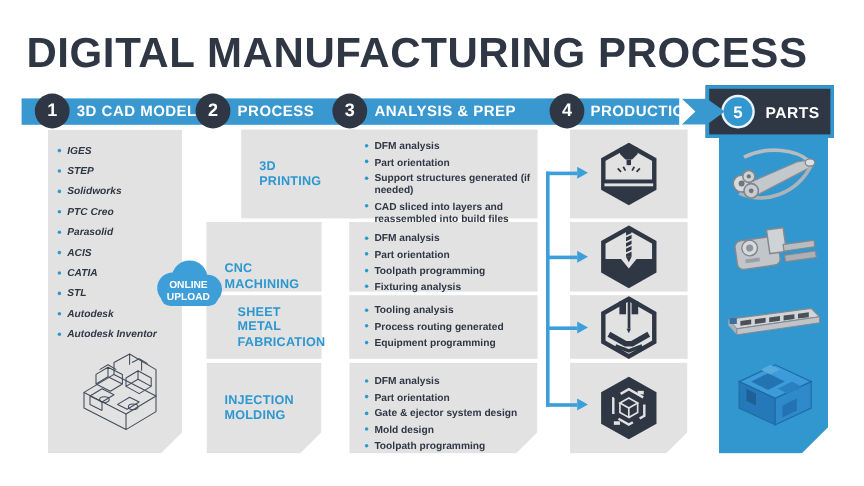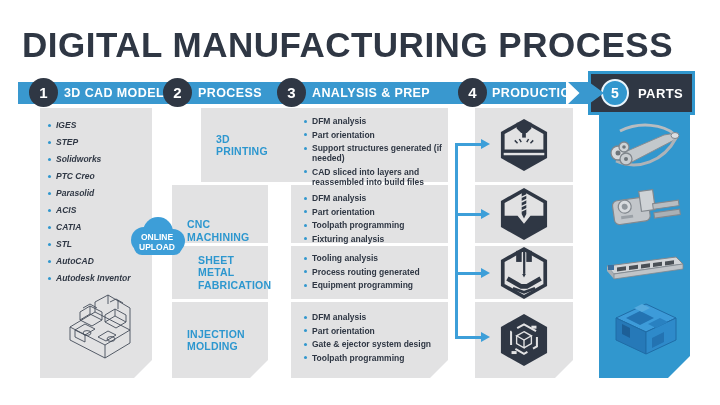--- a/index.html
+++ b/index.html
@@ -84,21 +84,21 @@
   <div class="abs cell bevel" style="left:40px;top:108px;width:112px;height:270px;">
     <ul class="blist cad-list" style="padding:12px 0 0 7px;font-style:italic;">
         <li>IGES</li>
         <li>STEP</li>
         <li>Solidworks</li>
         <li>PTC Creo</li>
         <li>Parasolid</li>
         <li>ACIS</li>
         <li>CATIA</li>
         <li>STL</li>
-        <li>AutoCAD</li>
+        <li>Autodesk</li>
         <li>Autodesk Inventor</li>
       </ul>
 
     <svg class="abs" style="left:10px;top:174px;" width="100" height="90" viewBox="0 0 100 90">
       <g stroke="#444c59" stroke-width="0.9" fill="none" stroke-linejoin="round">
         <path d="M20 45 L45 30 L80 48 L55 63 Z"></path>
         <path d="M20 45 V58 L55 76 L55 63 M80 48 V61 L55 76"></path>
         <path d="M30 38 L40 32 L52 38 L42 44 Z M30 38 V30 L40 24 L52 30 L52 38 M40 24 V32"></path>
         <path d="M55 40 L65 34 L76 40 L66 46 Z M55 40 V33 L65 27 L76 33 V40 M65 27 V34"></path>
         <path d="M45 30 L45 20 L58 13 L80 26 L80 48 M58 13 V22 M68 18 V27"></path>
@@ -156,20 +156,21 @@
         <li>Tooling analysis</li>
         <li>Process routing generated</li>
         <li>Equipment programming</li>
       </ul>
     </div>
   <div class="abs cell bevel" style="left:291px;top:302px;width:157px;height:76px;">
     <ul class="blist prep-list" style="padding:10px 6px 0 12px;">
         <li>DFM analysis</li>
         <li>Part orientation</li>
         <li>Gate &amp; ejector system design</li>
+        <li>Mold design</li>
         <li>Toolpath programming</li>
       </ul>
     </div>
 
   <div class="abs conn-v"></div>
   <div class="abs conn-arm" style="top:143px;"></div>
   <div class="abs conn-arm" style="top:213px;"></div>
   <div class="abs conn-arm" style="top:272px;"></div>
   <div class="abs conn-arm" style="top:336px;"></div>
   <div class="abs conn-head" style="top:139px;"></div>

